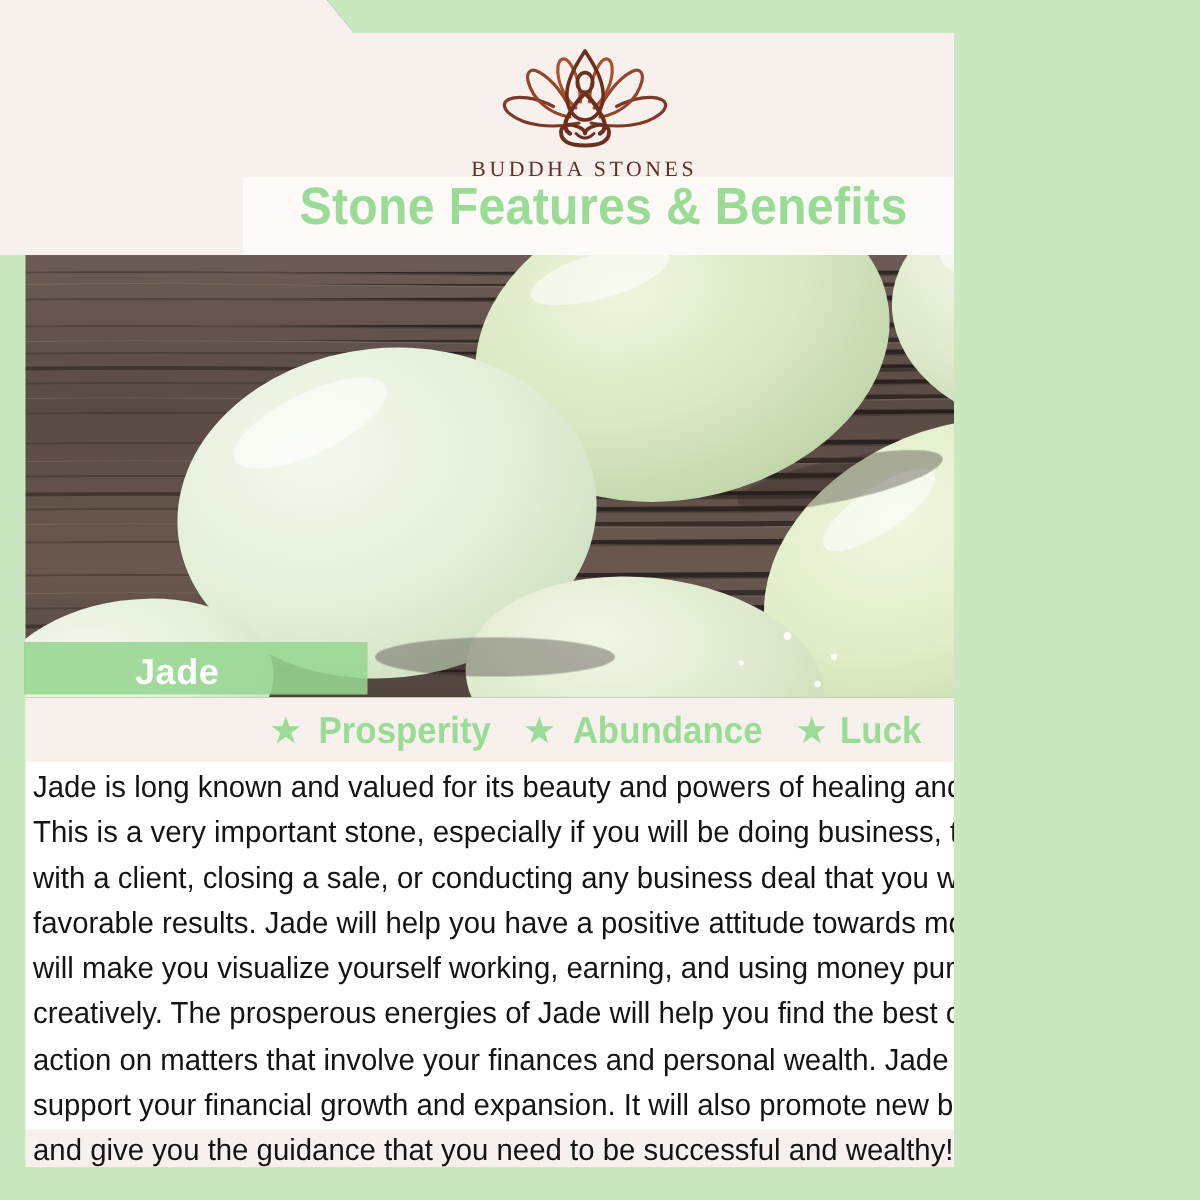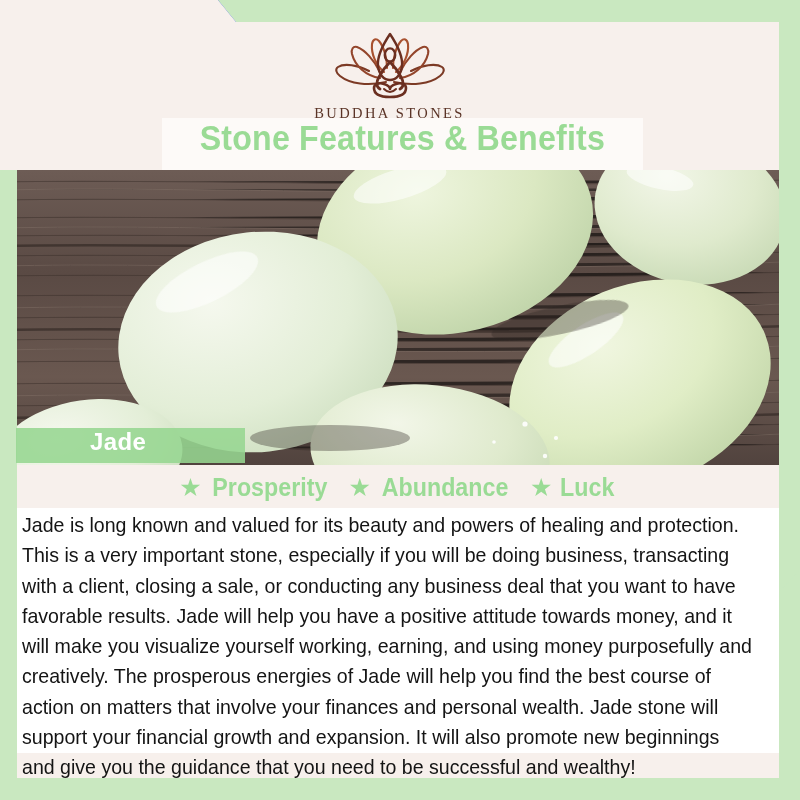--- a/index.html
+++ b/index.html
@@ -12,21 +12,21 @@
 
   body {
     font-family: "Liberation Sans", sans-serif;
     background: #c9e8c0;
     position: relative;
   }
 
   
   #poster {
     position: relative;
-    width: 800px;
+    width: 636px;
     height: 800px;
     overflow: hidden;
     background: #1d4ed8;
   }
 
   
   .green-bg {
     position: absolute;
     inset: 0;
     background: #c9e8c0;
@@ -112,21 +112,21 @@
 
   
   .jade-band {
     position: absolute;
     left: 16px;
     top: 428px;
     width: 229px;
     height: 35px;
     background: rgba(150, 214, 145, 0.88);
     display: flex;
-    align-items: flex-start;
+    align-items: flex-end;
     z-index: 8;
   }
 
   .jade-text {
     margin-left: 74px;
     color: #ffffff;
     font-size: 24px;
     font-weight: bold;
     letter-spacing: 0.4px;
   }

